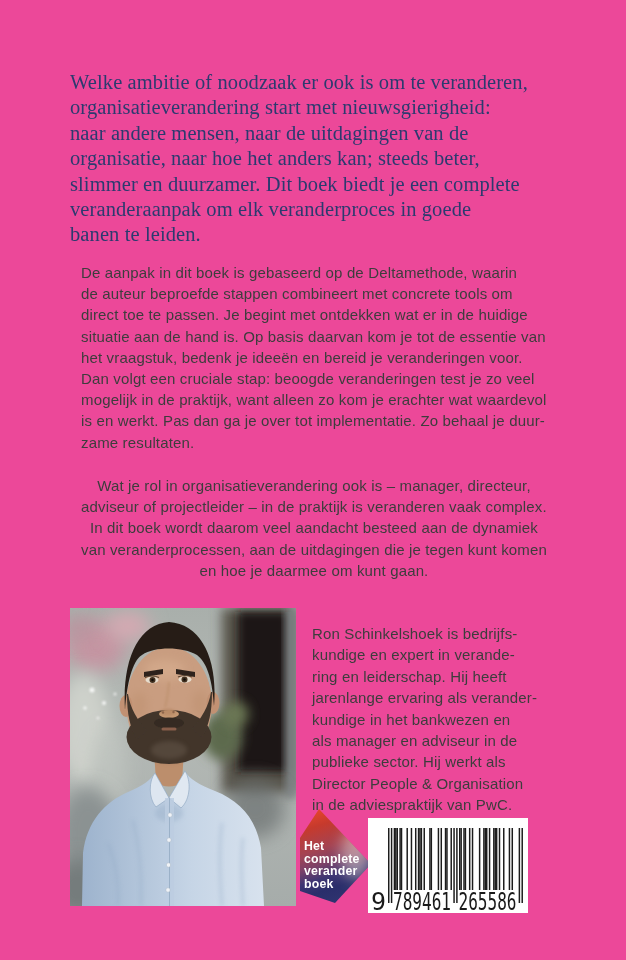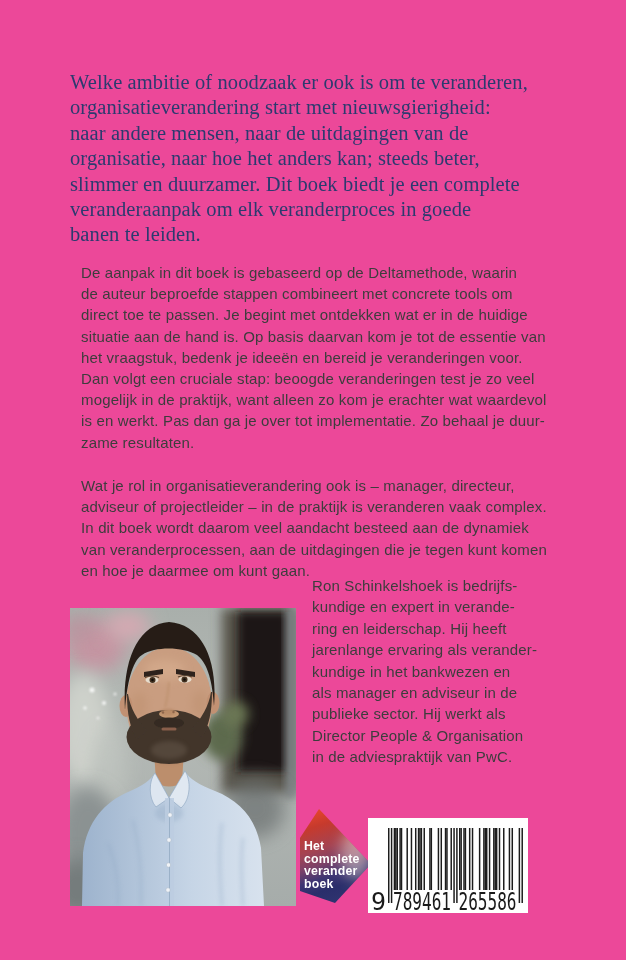--- a/index.html
+++ b/index.html
@@ -19,23 +19,23 @@
     letter-spacing:.1px;
   }
   .bodypara{
     position:absolute;left:81px;
     font-size:15px;line-height:21.2px;
     color:#3d3d3d;
     white-space:pre;
     letter-spacing:.15px;
   }
   .para-delta{top:262px;}
-  .para-rol{top:475px;}
+  .para-rol{top:475px;text-align:center;}
   .bio{
-    position:absolute;left:312px;top:575px;
+    position:absolute;left:312px;top:623px;
     font-size:15px;line-height:21.4px;
     color:#3d3d3d;
     white-space:pre;
     letter-spacing:.15px;
   }
   .photo{position:absolute;left:70px;top:608px;width:226px;height:298px;}
   .logo{position:absolute;left:296px;top:806px;width:80px;height:104px;}
   .barcode{position:absolute;left:368px;top:818px;width:160px;height:95px;background:#fff;}
   .barcode svg{display:block;}
   .bc-digit{

